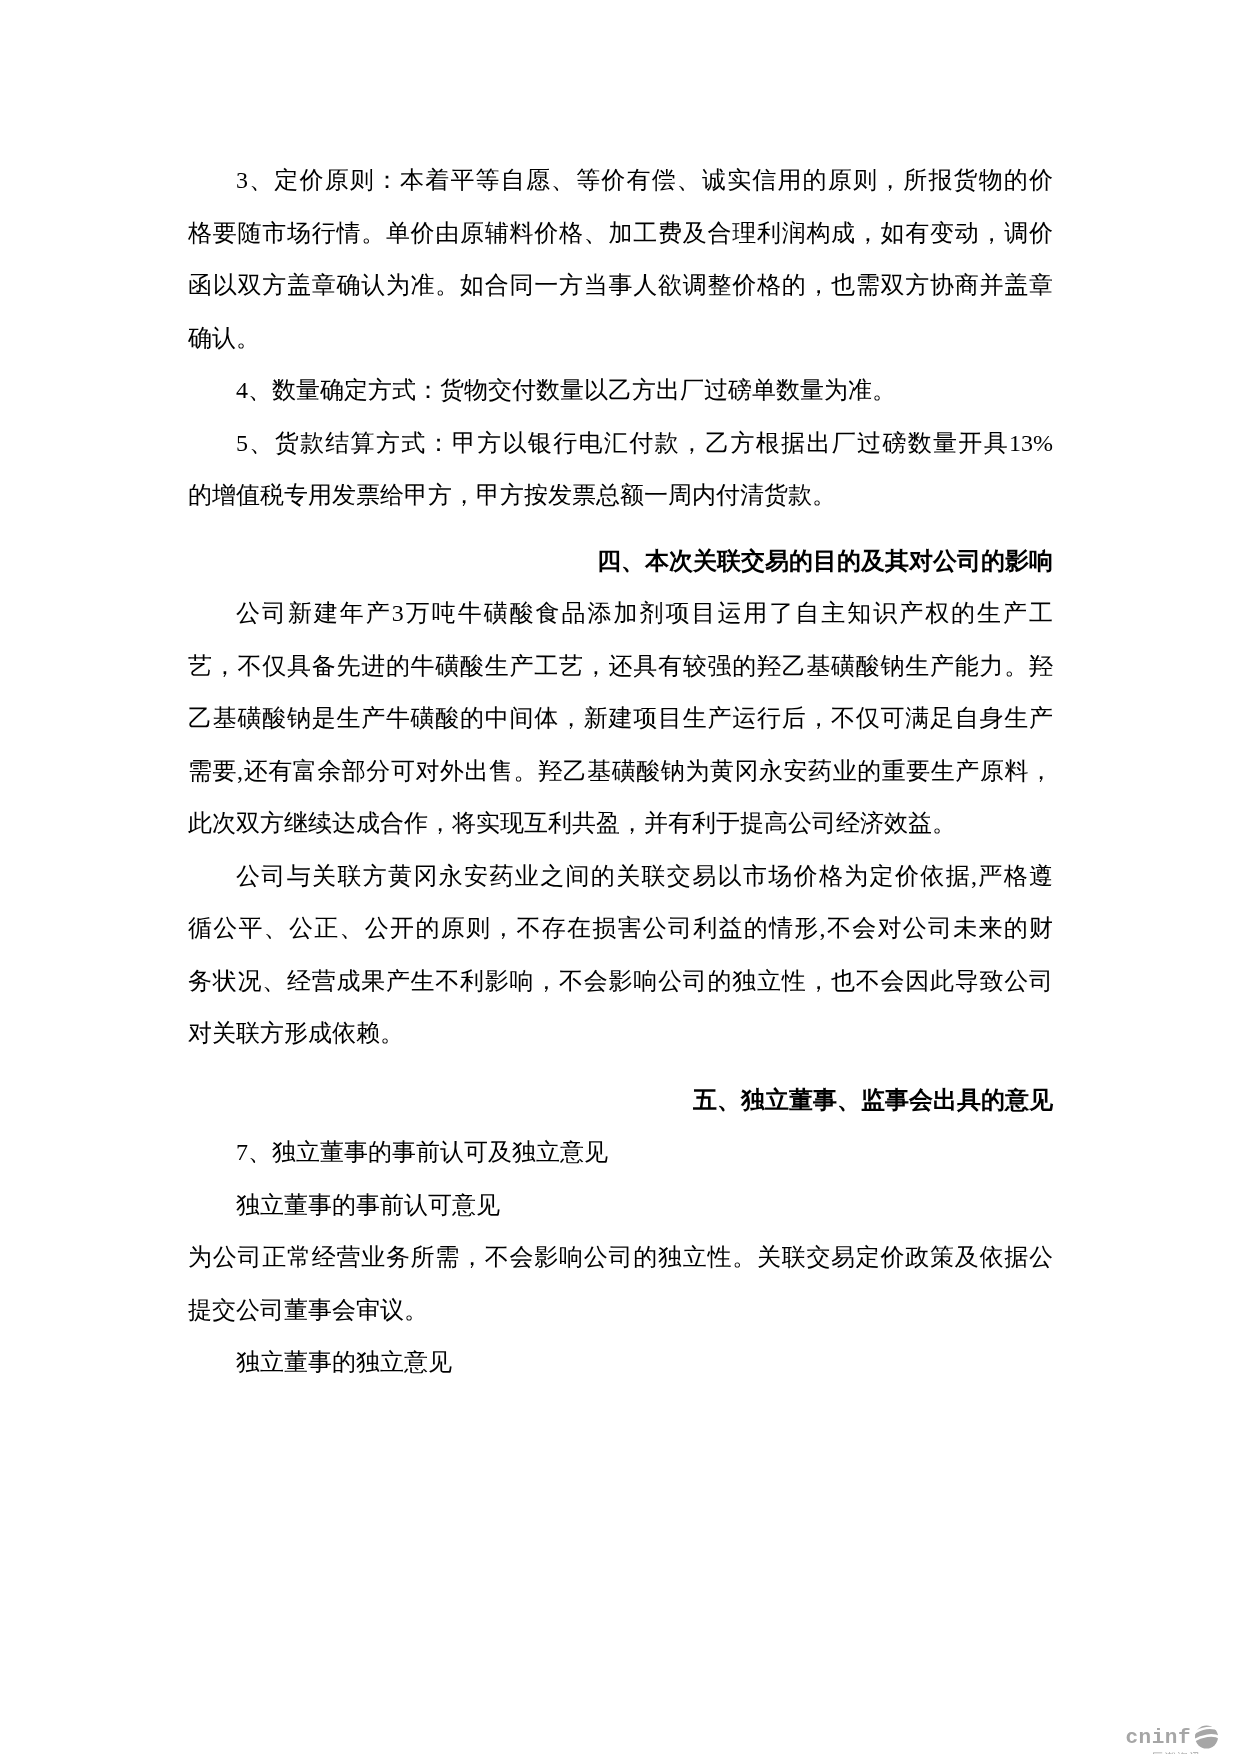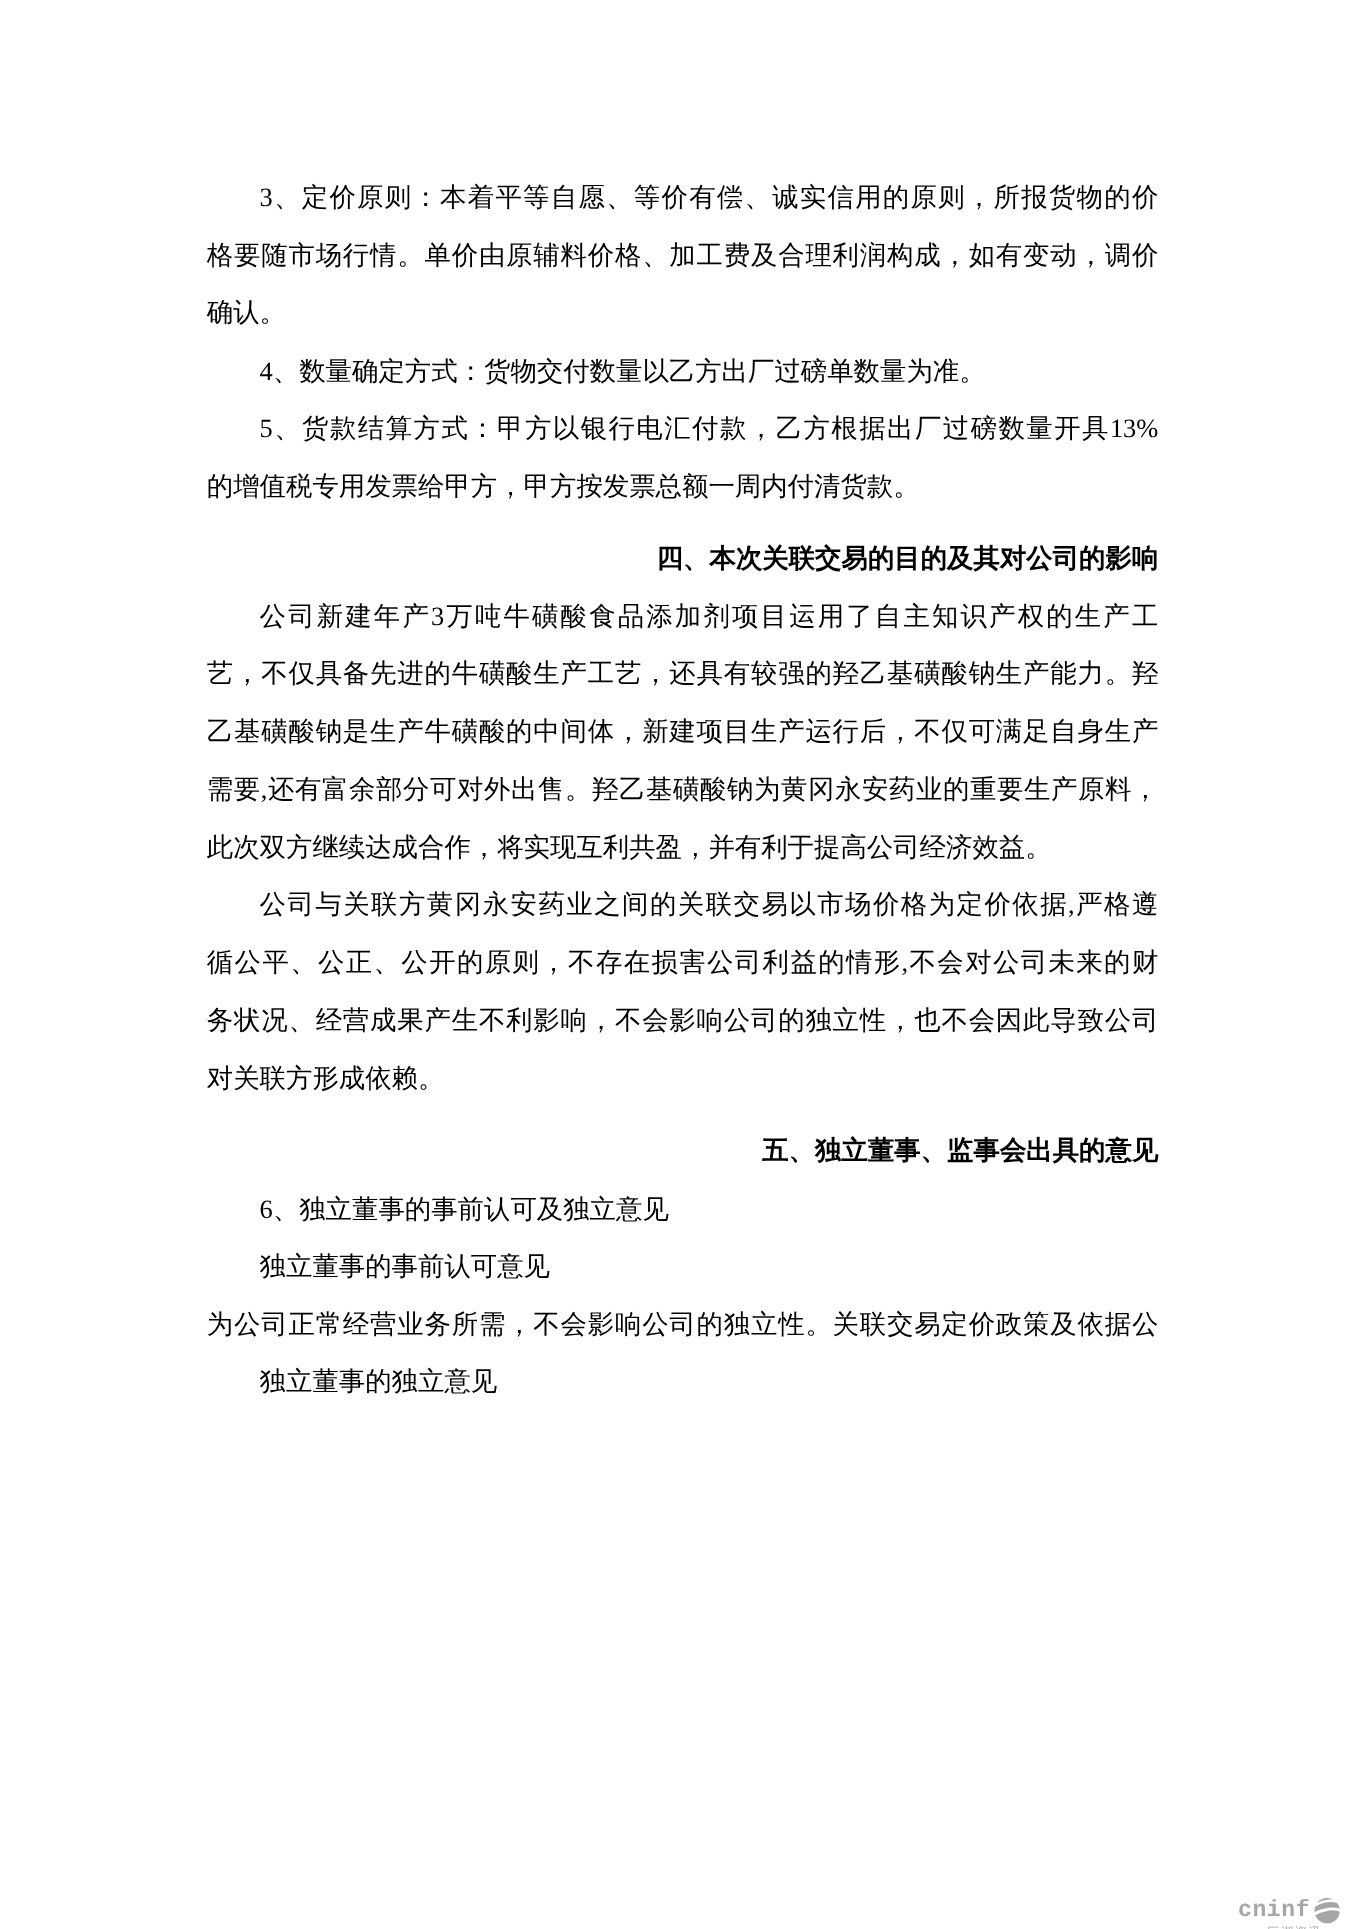--- a/index.html
+++ b/index.html
@@ -68,38 +68,40 @@
     white-space:nowrap;
   }
 </style>
 </head>
 <body>
 
 <div class="page">
   <div class="content">
     <div class="l ind j">3、定价原则：本着平等自愿、等价有偿、诚实信用的原则，所报货物的价</div>
     <div class="l j">格要随市场行情。单价由原辅料价格、加工费及合理利润构成，如有变动，调价</div>
+    <div class="l j">函以双方盖章确认为准。如合同一方当事人欲调整价格的，也需双方协商并盖章</div>
     <div class="l">确认。</div>
     <div class="l ind">4、数量确定方式：货物交付数量以乙方出厂过磅单数量为准。</div>
     <div class="l ind j">5、货款结算方式：甲方以银行电汇付款，乙方根据出厂过磅数量开具13%</div>
     <div class="l">的增值税专用发票给甲方，甲方按发票总额一周内付清货款。</div>
     <div class="l ind h">四、本次关联交易的目的及其对公司的影响</div>
     <div class="l ind j">公司新建年产3万吨牛磺酸食品添加剂项目运用了自主知识产权的生产工</div>
     <div class="l j">艺，不仅具备先进的牛磺酸生产工艺，还具有较强的羟乙基磺酸钠生产能力。羟</div>
     <div class="l j">乙基磺酸钠是生产牛磺酸的中间体，新建项目生产运行后，不仅可满足自身生产</div>
     <div class="l j">需要,还有富余部分可对外出售。羟乙基磺酸钠为黄冈永安药业的重要生产原料，</div>
     <div class="l">此次双方继续达成合作，将实现互利共盈，并有利于提高公司经济效益。</div>
     <div class="l ind j">公司与关联方黄冈永安药业之间的关联交易以市场价格为定价依据,严格遵</div>
     <div class="l j">循公平、公正、公开的原则，不存在损害公司利益的情形,不会对公司未来的财</div>
     <div class="l j">务状况、经营成果产生不利影响，不会影响公司的独立性，也不会因此导致公司</div>
     <div class="l">对关联方形成依赖。</div>
     <div class="l ind h h5">五、独立董事、监事会出具的意见</div>
-    <div class="l ind">6、独立董事的事前认可及独立意见</div>
+    <div class="l ind">7、独立董事的事前认可及独立意见</div>
     <div class="l ind">独立董事的事前认可意见</div>
     <div class="l j">为公司正常经营业务所需，不会影响公司的独立性。关联交易定价政策及依据公</div>
+    <div class="l">提交公司董事会审议。</div>
     <div class="l ind">独立董事的独立意见</div>
   </div>
 
   <div class="footer" style="color:#a6a6a6;">
     <div class="logo-row">
       <span class="cninf-word">cninf</span>
       <span style="display:inline-block;line-height:0;">
         <svg width="27" height="26" viewBox="0 0 27 26">
           <circle cx="13.5" cy="13" r="11.5" fill="#a6a6a6"></circle>
           <path d="M0 10 C 8 3.5, 19 2, 27 6.5" stroke="#ffffff" stroke-width="2.4" fill="none"></path>

